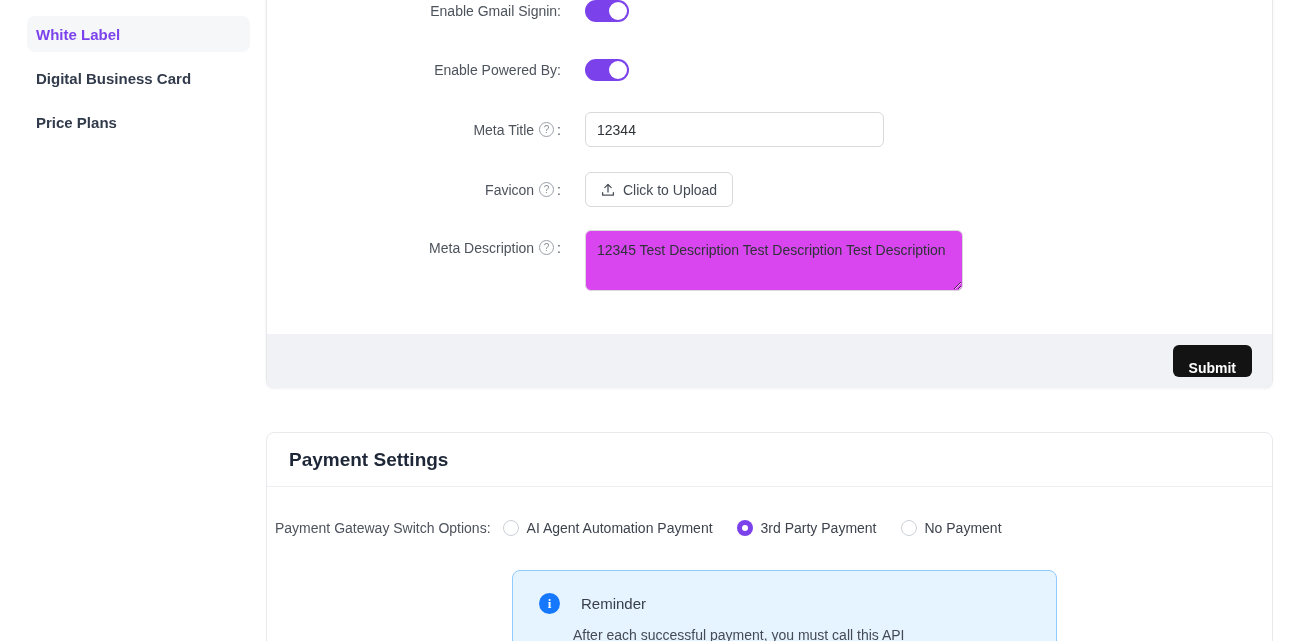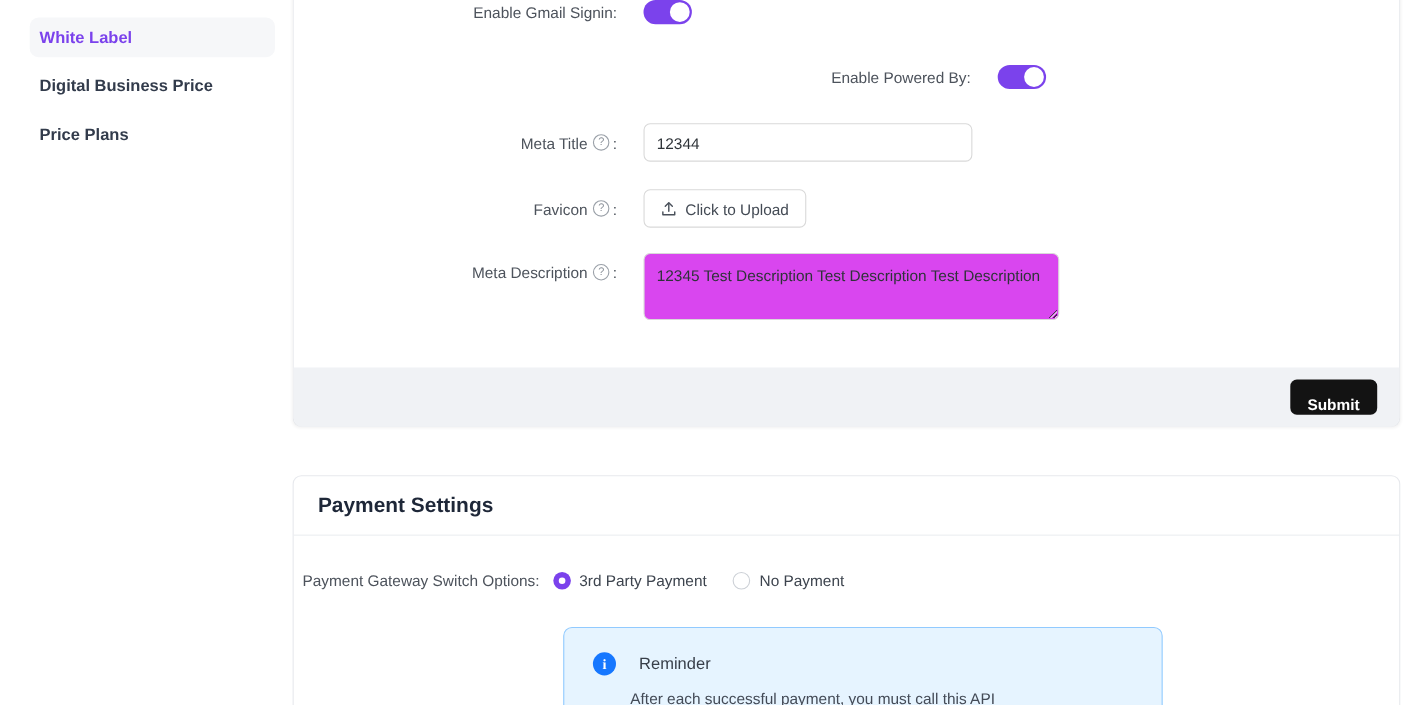--- a/index.html
+++ b/index.html
@@ -130,39 +130,39 @@
   svg.upicon { display: block; }
 </style>
 </head>
 <body>
 
 <nav class="sidebar">
   <div class="side-item active">
     <span>White Label</span>
   </div>
   <div class="side-item">
-    <span>Digital Business Price</span>
+    <span>Digital Business Card</span>
   </div>
   <div class="side-item">
     <span>Price Plans</span>
   </div>
 </nav>
 
 <section class="card1">
 
   <div class="frow" style="top:10px;height:22px;">
     <div class="frow-label">Enable Gmail Signin:</div>
     <div class="frow-ctrl">
       <span class="toggle">
           <span class="knob"></span>
         </span>
     </div>
   </div>
 
-  <div class="frow" style="top:69px;height:22px;justify-content:center;">
+  <div class="frow" style="top:69px;height:22px;">
     <div class="frow-label">Enable Powered By:</div>
     <div class="frow-ctrl">
       <span class="toggle">
           <span class="knob"></span>
         </span>
     </div>
   </div>
 
   <div class="frow" style="top:122px;height:35px;">
     <div class="frow-label">
@@ -212,20 +212,24 @@
 </section>
 
 <section class="card2">
   <div class="card2-header">
     <span class="card2-title">Payment Settings</span>
   </div>
 
   <div class="radio-row">
     <span class="row-label">Payment Gateway Switch Options:</span>
 
+    <label class="radio-opt">
+      <span class="radio"></span>
+      <span class="radio-label">AI Agent Automation Payment</span>
+    </label>
 
     <label class="radio-opt">
       <span class="radio checked"></span>
       <span class="radio-label">3rd Party Payment</span>
     </label>
 
     <label class="radio-opt">
       <span class="radio"></span>
       <span class="radio-label">No Payment</span>
     </label>

